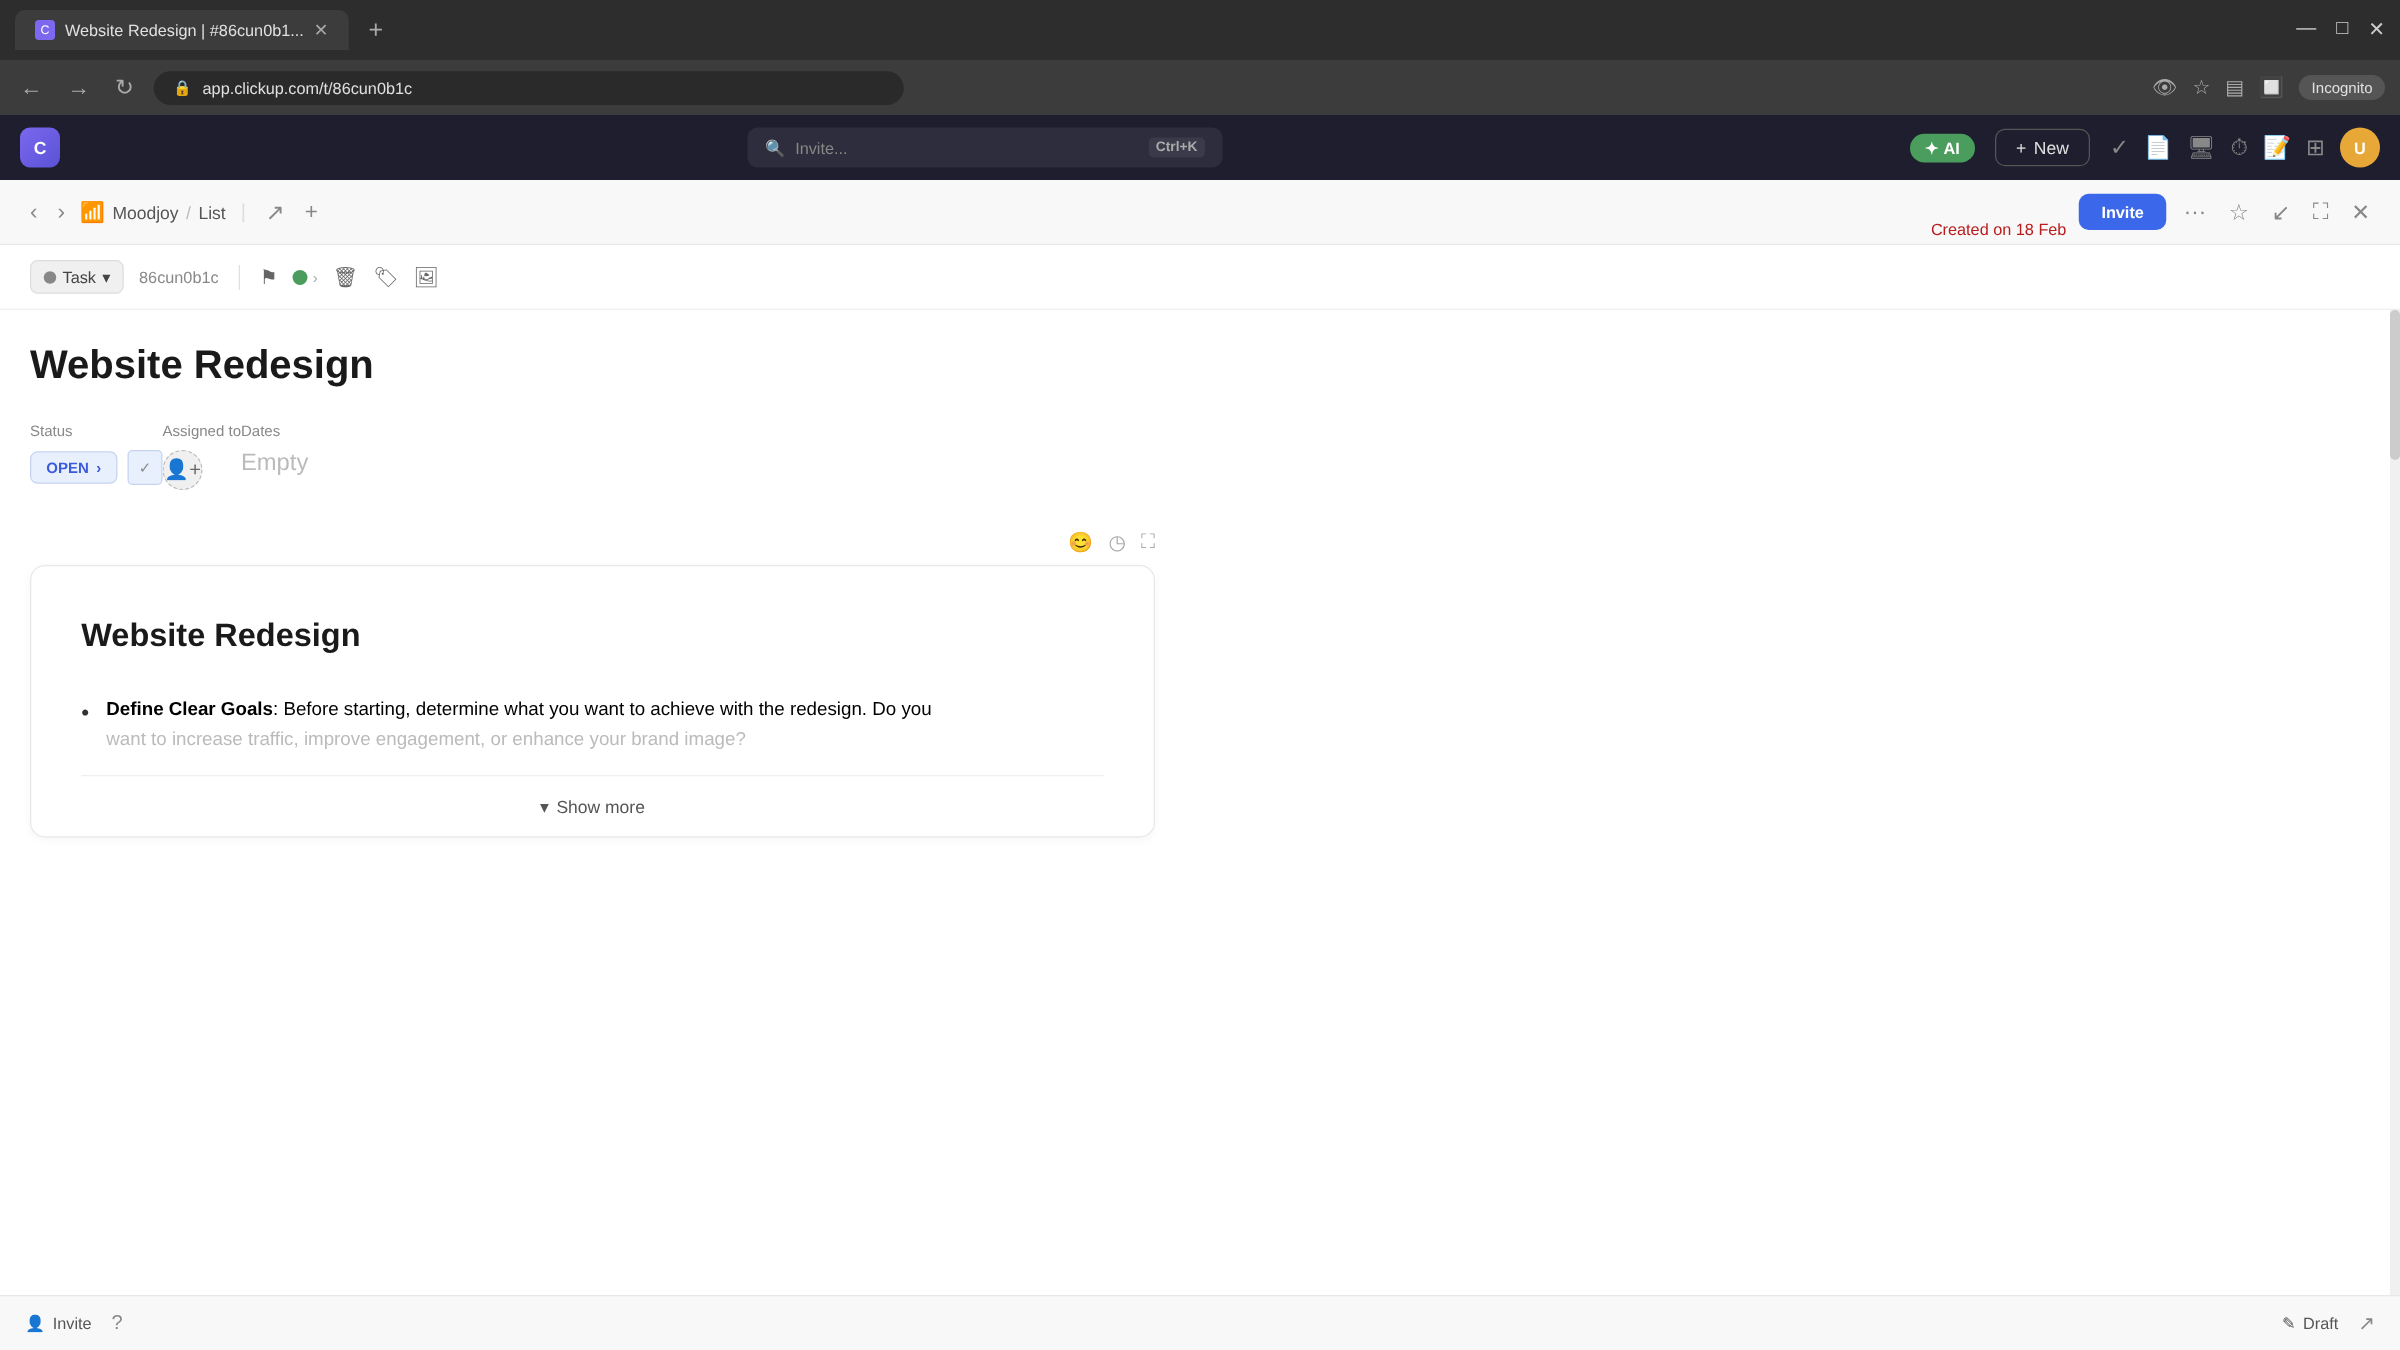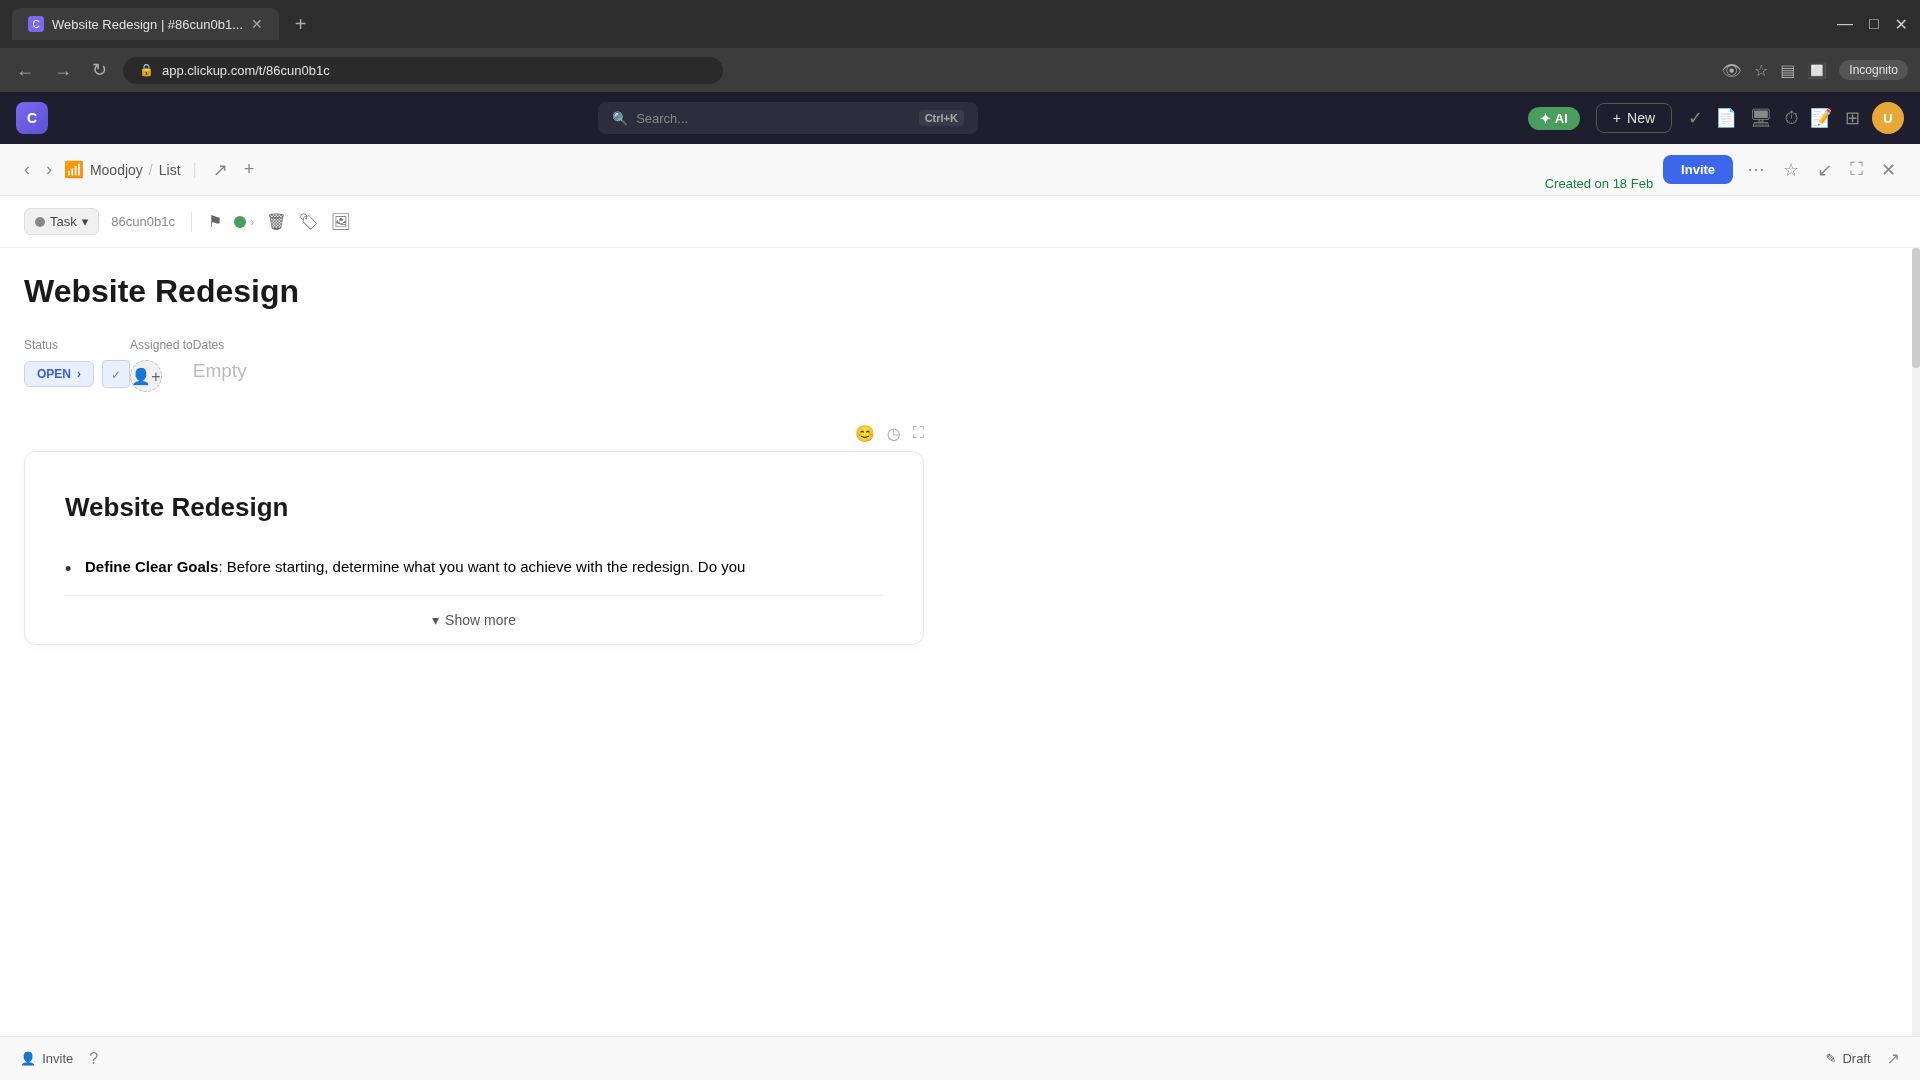--- a/index.html
+++ b/index.html
@@ -186,21 +186,21 @@
       align-items: center;
       padding: 0 20px;
       gap: 8px;
     }
     .breadcrumb {
       display: flex; align-items: center; gap: 6px;
       color: #555; font-size: 14px;
     }
     .breadcrumb-sep { color: #bbb; }
     .panel-header-actions { margin-left: auto; display: flex; align-items: center; gap: 10px; }
-    .created-label { color: #15803d; font-size: 13px; margin-top: 28px; }
+    .created-label { color: #b91c1c; font-size: 13px; margin-top: 28px; }
     .share-btn {
       background: #3b68eb;
       color: white;
       border: none;
       padding: 7px 18px;
       border-radius: 8px;
       font-size: 13px;
       font-weight: 600;
       cursor: pointer;
     }
@@ -436,21 +436,21 @@
     <span>▤</span>
     <span>🔲</span>
     <div class="incognito-badge">Incognito</div>
   </div>
 </div>
 
 <div class="app-header">
   <div class="app-logo">C</div>
   <div class="search-bar">
     <span>🔍</span>
-    <span>Search...</span>
+    <span>Invite...</span>
     <span class="search-shortcut">Ctrl+K</span>
   </div>
   <div class="ai-badge">
     <span>✦</span>
     <span>AI</span>
   </div>
   <button class="new-btn">
     <span>+</span>
     <span>New</span>
   </button>
@@ -549,21 +549,21 @@
           <span class="desc-icon">⛶</span>
         </div>
 
         <div class="doc-card">
           <h2 class="doc-title">Website Redesign</h2>
 
 
           <ul class="doc-list">
             <li>
               <strong>Define Clear Goals</strong><span>: Before starting, determine what you want to achieve with the redesign. Do you</span>
-              <br>
+              <br><span class="faded">want to increase traffic, improve engagement, or enhance your brand image?</span>
             </li>
           </ul>
 
           <div class="show-more-bar">
             <span>▾</span>
             <span>Show more</span>
           </div>
         </div>
 
       </div>

